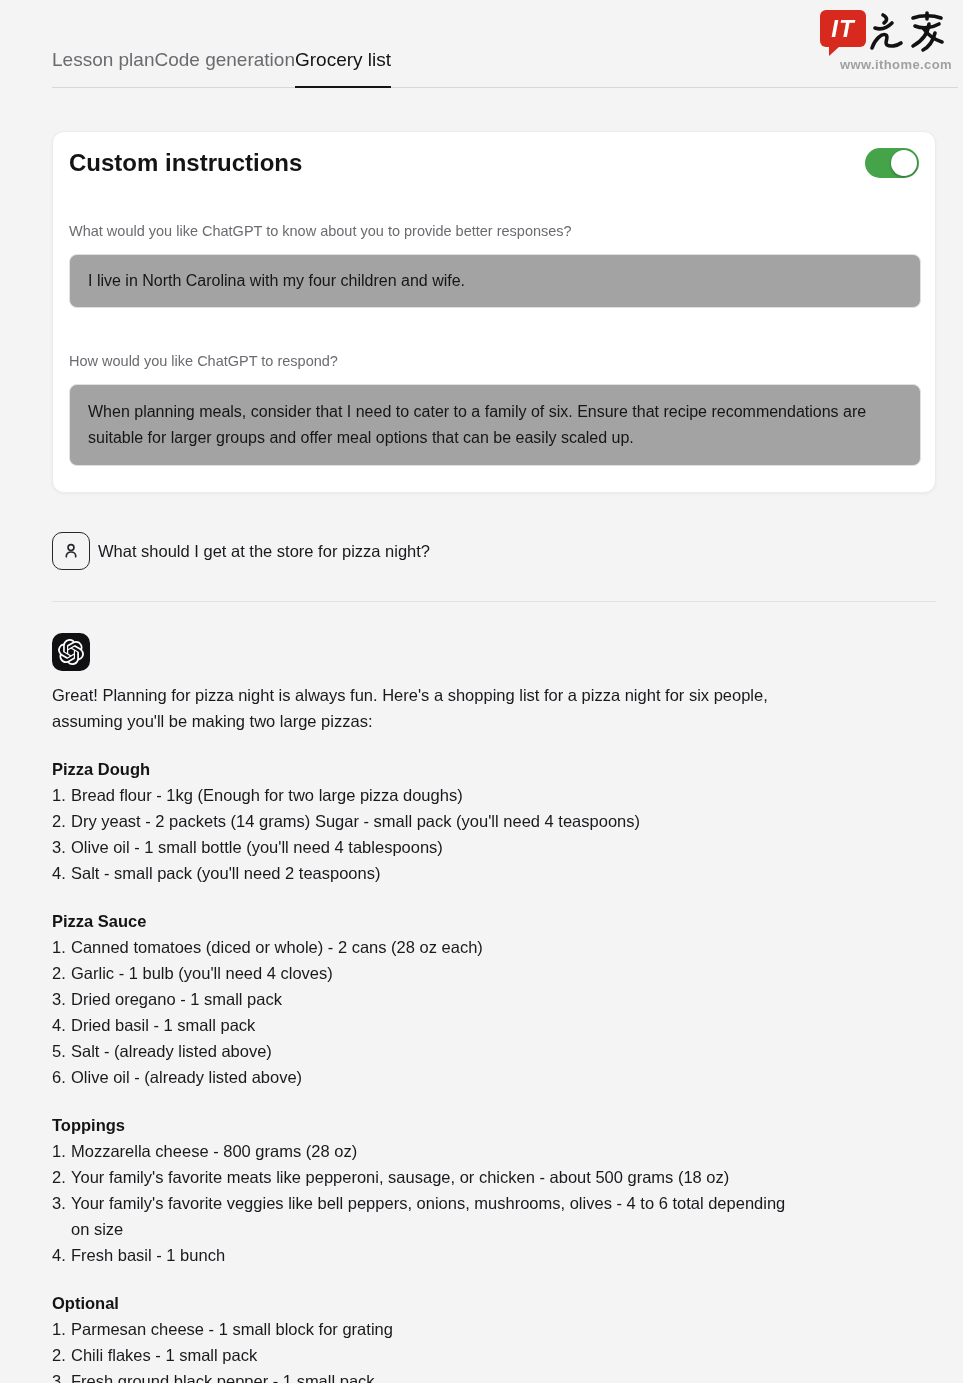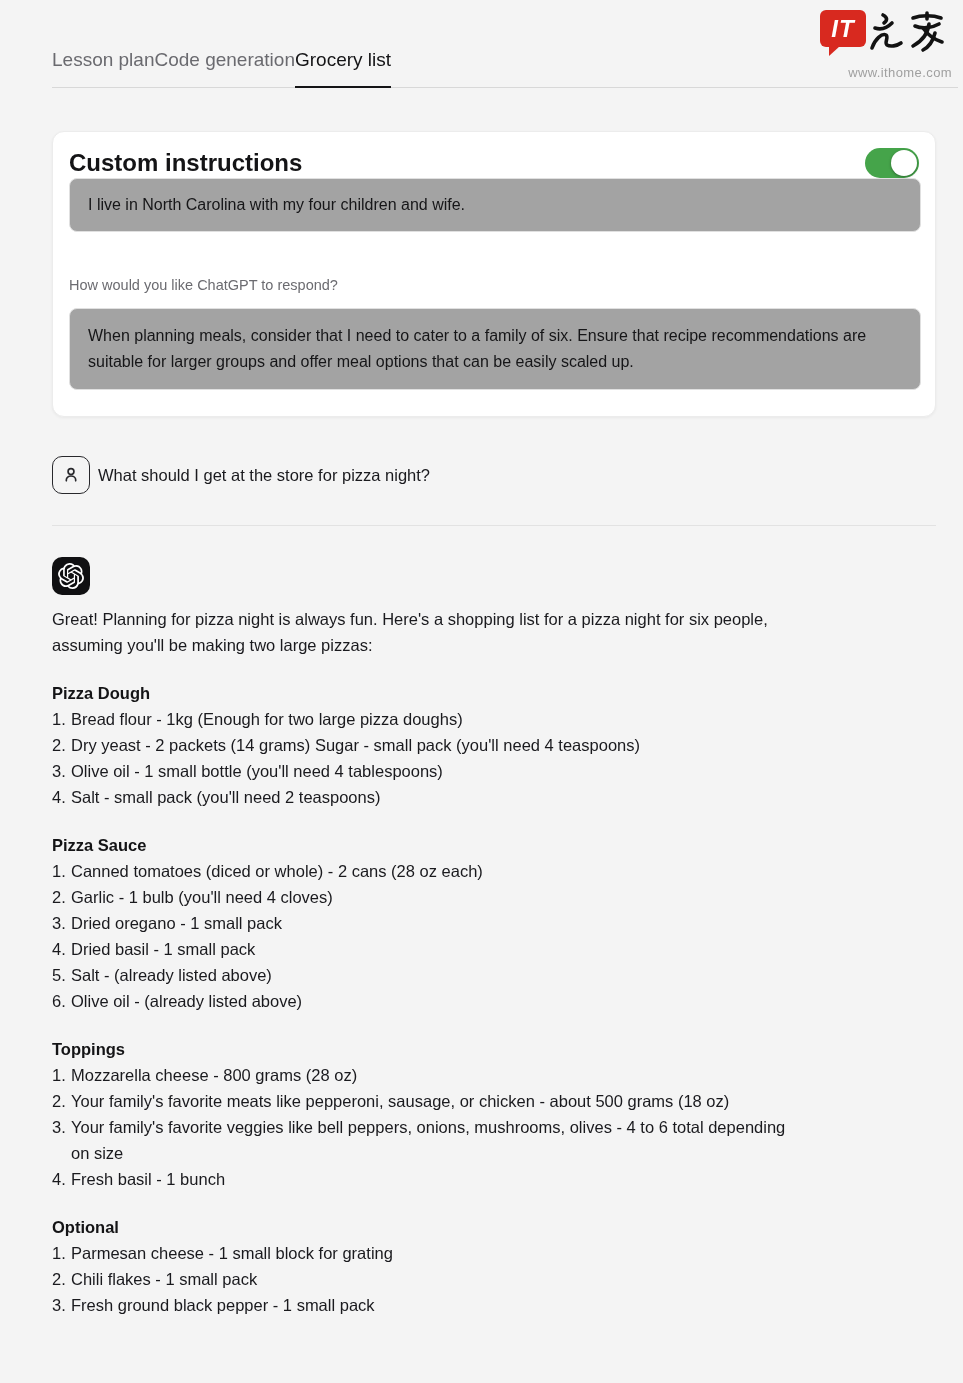--- a/index.html
+++ b/index.html
@@ -42,22 +42,22 @@
   }
   .logo-tail {
     position: absolute; left: 9px; bottom: -9px;
     width: 0; height: 0;
     border-top: 10px solid #d8291f;
     border-right: 11px solid transparent;
   }
   .logo-cn { width: 78px; height: 44px; margin-top: 1px; }
   .logo-cn path { stroke: #121212; stroke-width: 3.6; fill: none; stroke-linecap: round; stroke-linejoin: round; }
   .logo-url {
-    margin-top: 10px; color: #a0a0a0; font-size: 13px;
-    font-weight: normal; letter-spacing: .4px; text-align: right; white-space: nowrap;
+    margin-top: 2px; color: #a0a0a0; font-size: 13px;
+    font-weight: bold; letter-spacing: .4px; text-align: right; white-space: nowrap;
   }
 
   
   .card {
     margin-top: 43px;
     background: #fff;
     border: 1px solid #ececec;
     border-radius: 12px;
     box-shadow: 0 1px 3px rgba(0,0,0,.05);
     padding: 16px 16px 26px 16px;
@@ -135,20 +135,21 @@
     <div class="tab active">Grocery list</div>
   </div>
 
   <div class="card">
     <div class="card-header">
       <div class="card-title">Custom instructions</div>
       <div class="toggle">
         <div class="knob"></div>
       </div>
     </div>
+    <div class="field-label">What would you like ChatGPT to know about you to provide better responses?</div>
     <div class="textbox single">
       <span>I live in North Carolina with my four children and wife.</span>
     </div>
     <div class="field-label">How would you like ChatGPT to respond?</div>
     <div class="textbox">
       <span>When planning meals, consider that I need to cater to a family of six. Ensure that recipe recommendations are suitable for larger groups and offer meal options that can be easily scaled up.</span>
     </div>
   </div>
 
   <div class="msg msg-user">

